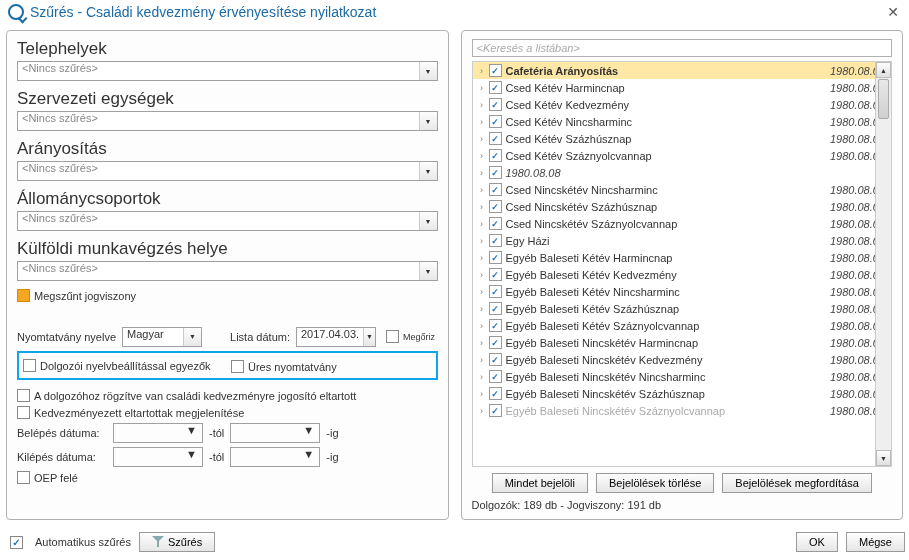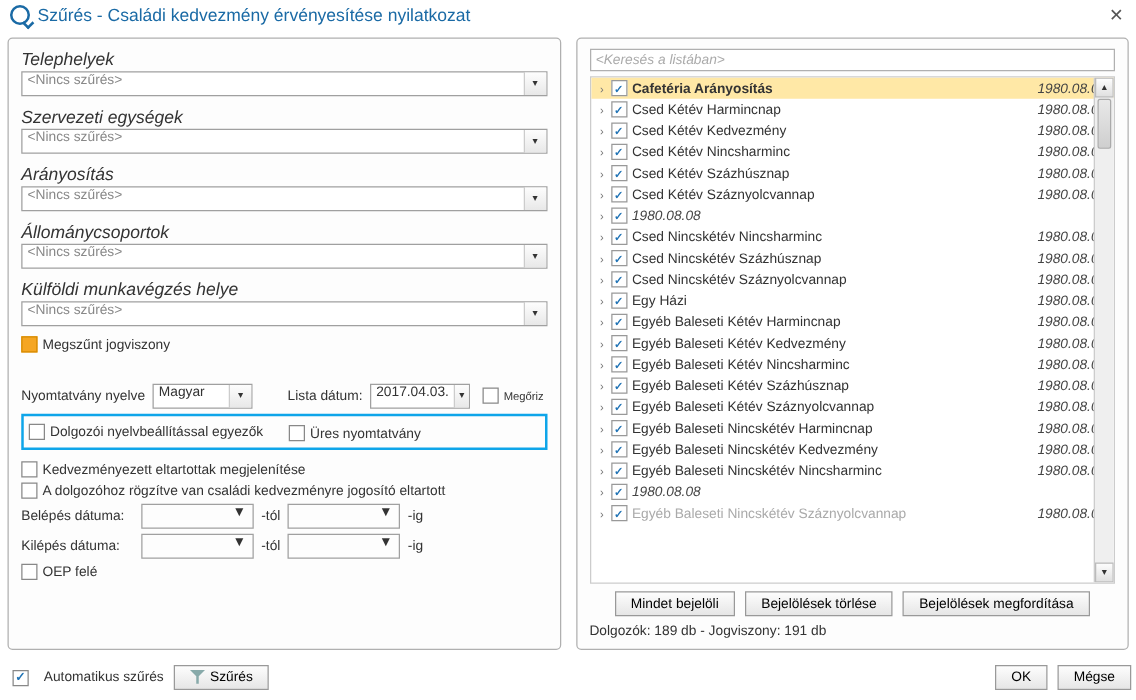--- a/index.html
+++ b/index.html
@@ -7,21 +7,21 @@
 .window { width: 909px; height: 560px; display: flex; flex-direction: column; border-radius: 30px; }
 .titlebar { display: flex; align-items: center; padding: 4px 8px; color: #1a6aa5; font-size: 14px; }
 .titlebar .title-icon { width: 16px; height: 16px; margin-right: 6px; border: 2px solid #1a6aa5; border-radius: 50%; display: inline-block; position: relative; }
 .titlebar .title-icon::after { content: ""; position: absolute; width: 5px; height: 5px; border: 2px solid #1a6aa5; border-top: none; border-left: none; transform: rotate(45deg); bottom: -4px; right: -4px; }
 .titlebar .spacer { flex: 1; }
 .close-x { font-size: 14px; color: #555; cursor: default; letter-spacing: 2px; }
 .content { flex: 1; display: flex; gap: 0; padding: 0; }
 .pane { flex: 1; border: 1px solid #b0b0b0; border-radius: 4px; margin: 6px; padding: 8px 10px; background: #fdfdfd; position: relative; }
 .pane.right { flex: 1; display: flex; flex-direction: column; padding-bottom: 8px; }
 .field-group { margin-bottom: 8px; }
-.field-label { font-size: 14px; color: #333; margin-bottom: 2px; display: block; font-style: italic; }
+.field-label { font-size: 17px; color: #333; margin-bottom: 2px; display: block; }
 .dropdown { display: flex; align-items: flex-start; border: 1px solid #a0a0a0; background: #fff; height: 20px; }
 .dropdown .dd-value { flex: 1; padding: 0 4px; color: #888; font-size: 11px; }
 .dropdown .dd-value.dark { color: #333; }
 .dropdown .dd-btn { width: 18px; height: 100%; border-left: 1px solid #ccc; background: linear-gradient(#fdfdfd,#e8e8e8); display: flex; align-items: center; justify-content: center; font-size: 7px; color: #333; cursor: pointer; }
 .checkbox-row { display: flex; align-items: center; margin: 4px 0; }
 .chk { width: 13px; height: 13px; border: 1px solid #888; margin-right: 4px; background: #fff; display: inline-flex; align-items: center; justify-content: center; font-size: 9px; color: #2b6; }
 .chk.orange { background: #f5a623; border-color: #d68a00; }
 .chk.checked::after { content: "✓"; font-size: 10px; color: #2073b5; font-weight: bold; }
 .row-inline { display: flex; align-items: center; gap: 6px; flex-wrap: wrap; }
 .small-dd { width: 80px; }
@@ -143,26 +143,26 @@
 
       <div class="checkbox-row" style="margin-left:214px;margin-top:-24px;">
         <span class="chk"></span>
         <span>Üres nyomtatvány</span>
       </div>
 
       <div style="height:8px"></div>
 
       <div class="checkbox-row">
         <span class="chk"></span>
-        <span>Kedvezményezett eltartottak megjelenítése</span>
+        <span>A dolgozóhoz rögzítve van családi kedvezményre jogosító eltartott</span>
       </div>
 
       <div class="checkbox-row">
         <span class="chk"></span>
-        <span>A dolgozóhoz rögzítve van családi kedvezményre jogosító eltartott</span>
+        <span>Kedvezményezett eltartottak megjelenítése</span>
       </div>
 
       <div class="date-row">
         <span class="date-label">Belépés dátuma:</span>
         <div class="date-input">
             <span class="di-val"></span>
             <span class="dd-btn">▼</span>
           </div>
         <span>-tól</span>
         <div class="date-input">
@@ -306,20 +306,21 @@
             </div>
             <div class="list-row">
               <span class="chevron">›</span>
               <span class="rchk"></span>
               <span class="rname">Egyéb Baleseti Nincskétév Nincsharminc</span>
               <span class="rdate">1980.08.08</span>
             </div>
             <div class="list-row">
               <span class="chevron">›</span>
               <span class="rchk"></span>
+              <span class="rname">Egyéb Baleseti Nincskétév Százhúsznap</span>
               <span class="rdate">1980.08.08</span>
             </div>
             <div class="list-row" style="color: rgb(170, 170, 170);">
               <span class="chevron">›</span>
               <span class="rchk"></span>
               <span class="rname">Egyéb Baleseti Nincskétév Száznyolcvannap</span>
               <span class="rdate">1980.08.08</span>
             </div>
           </div>
         <div class="scrollbar">

